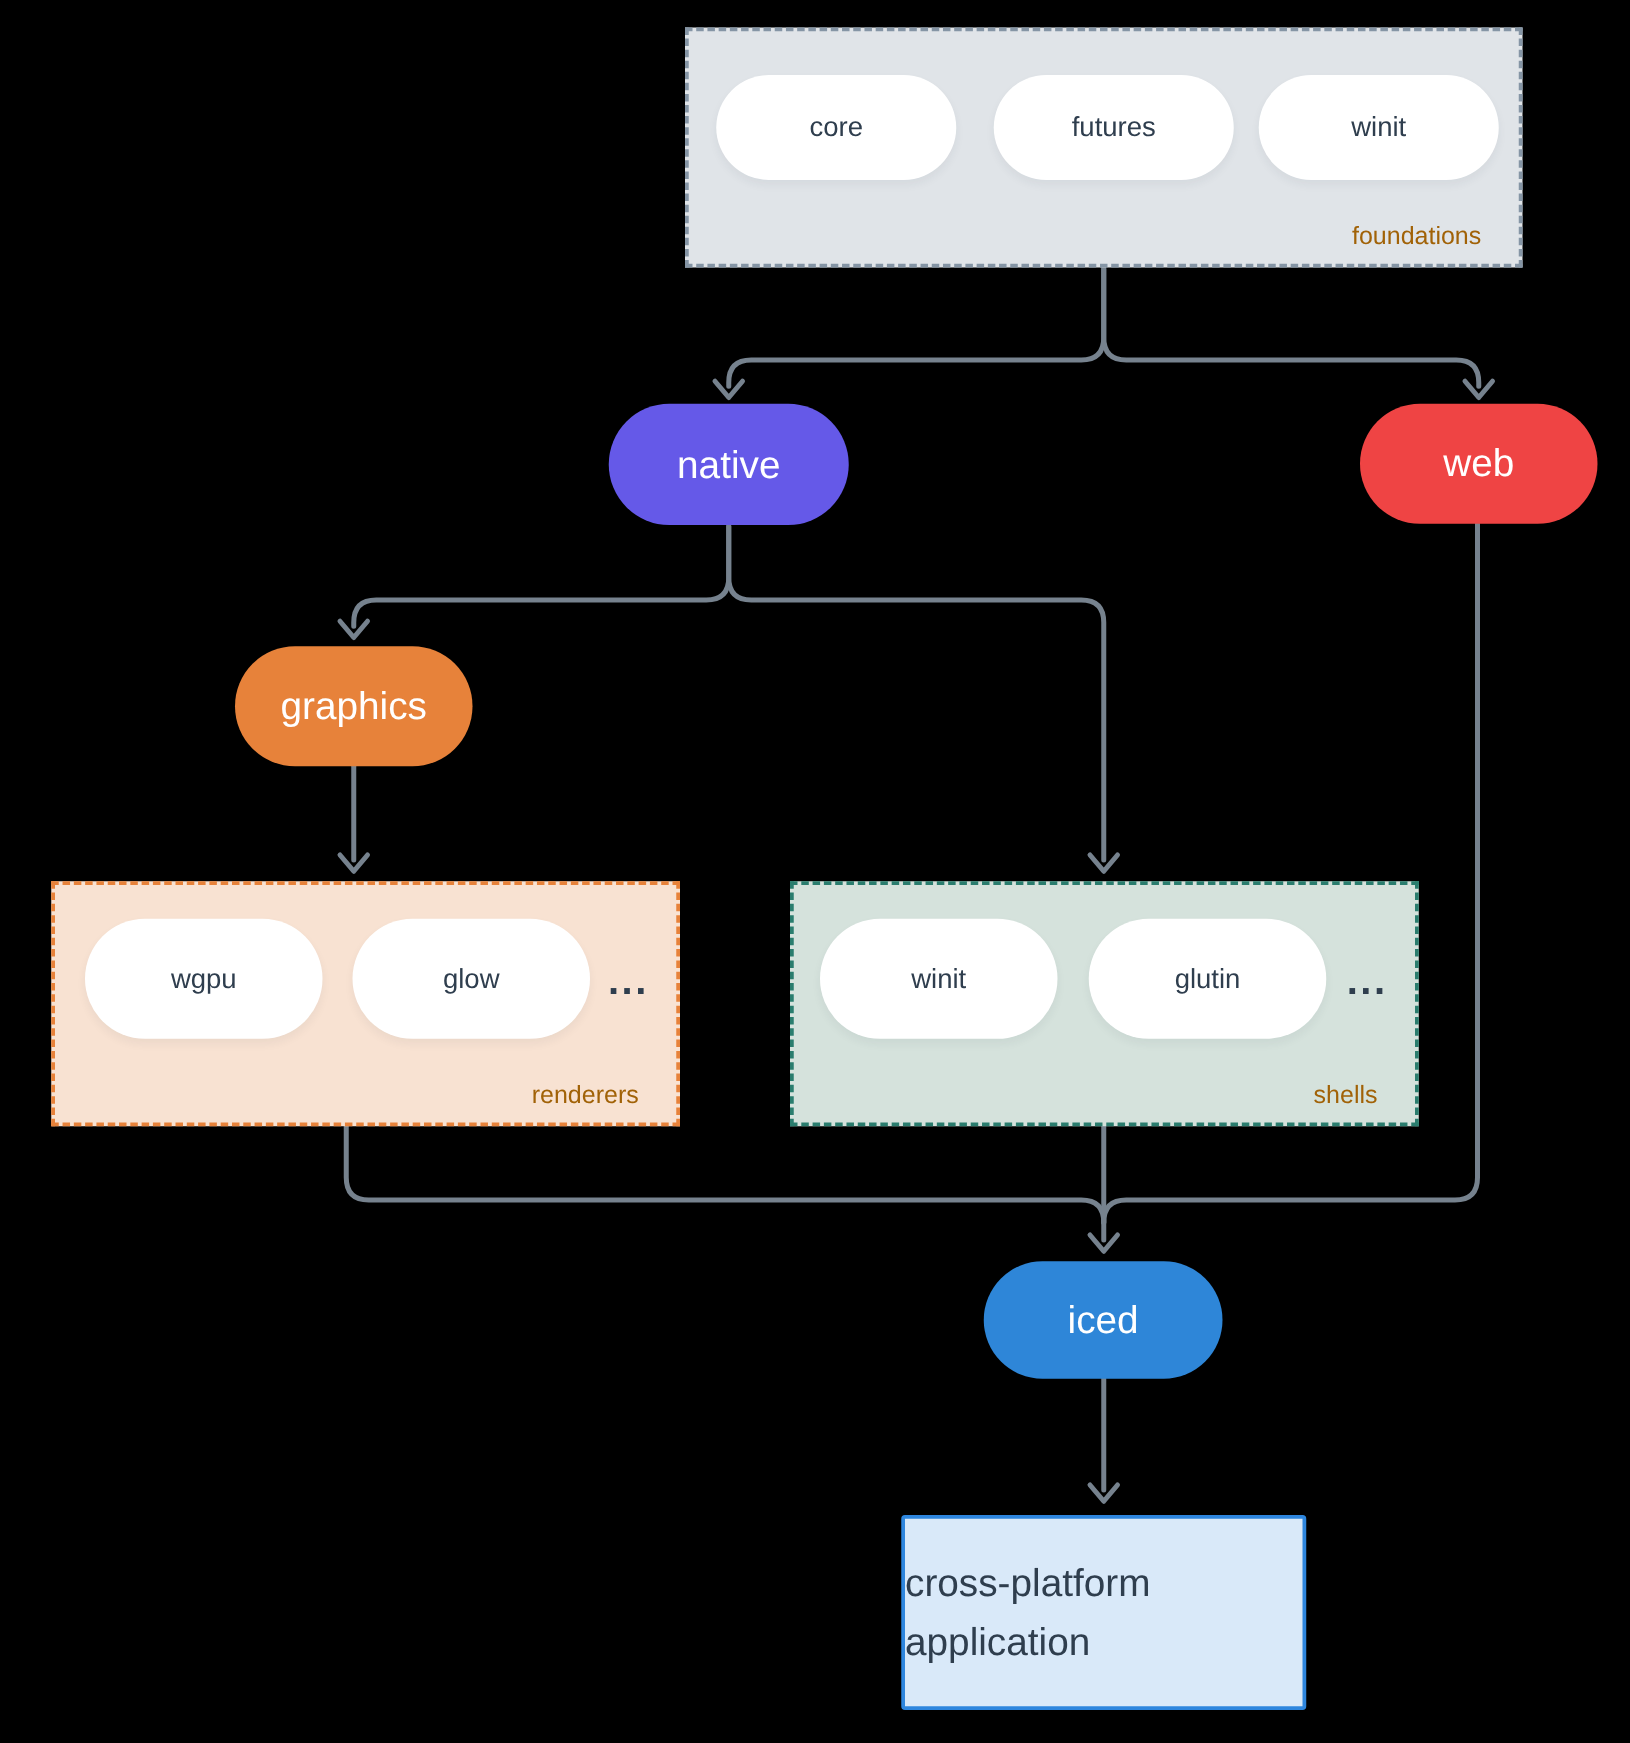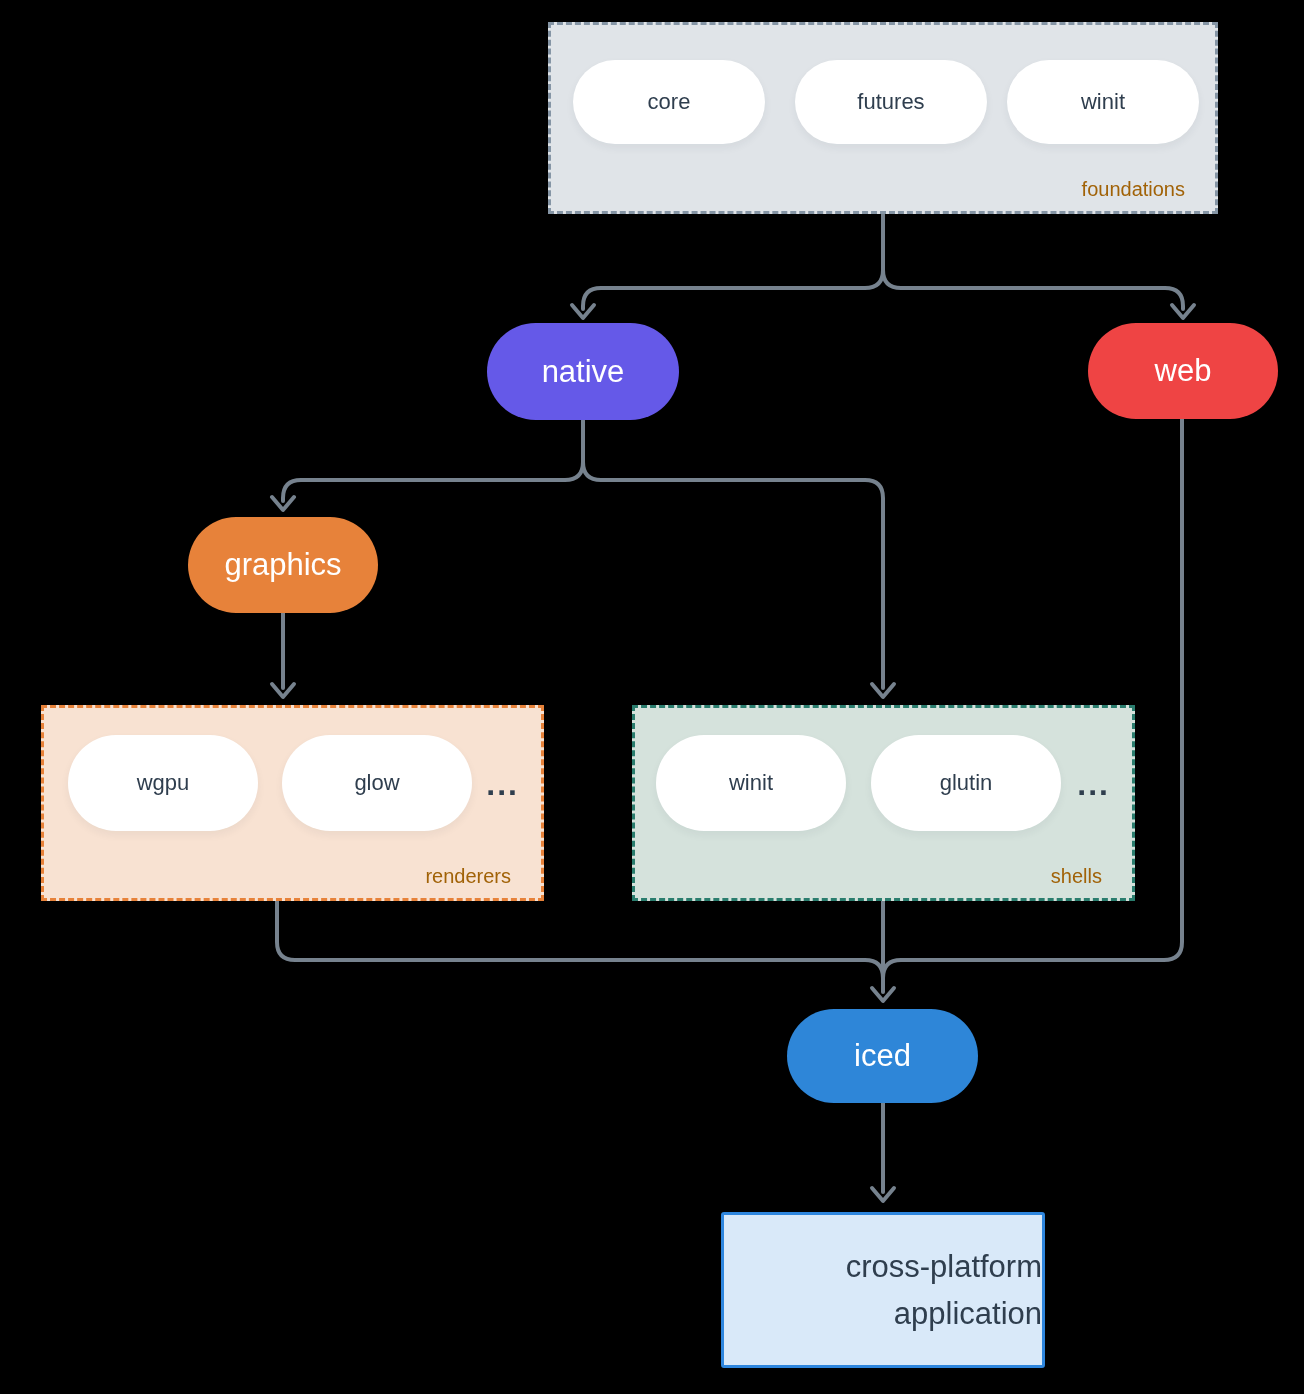--- a/index.html
+++ b/index.html
@@ -70,21 +70,21 @@
   #pill-glutin { left: 236px; }
   .group-box .ellipsis { right: 22px; top: 58px; }
 
   #node-application {
     left: 721px; top: 1212px; width: 324px; height: 156px;
     background: #d9e9f9;
     border: 3px solid #2e86de;
     border-radius: 3px;
     display: flex;
     flex-direction: column;
-    align-items: flex-end;
+    align-items: flex-start;
     justify-content: center;
     font-size: 31px;
     line-height: 47px;
     color: #2f3e4e;
   }
 </style>
 </head>
 <body>
 
 <div class="canvas">

